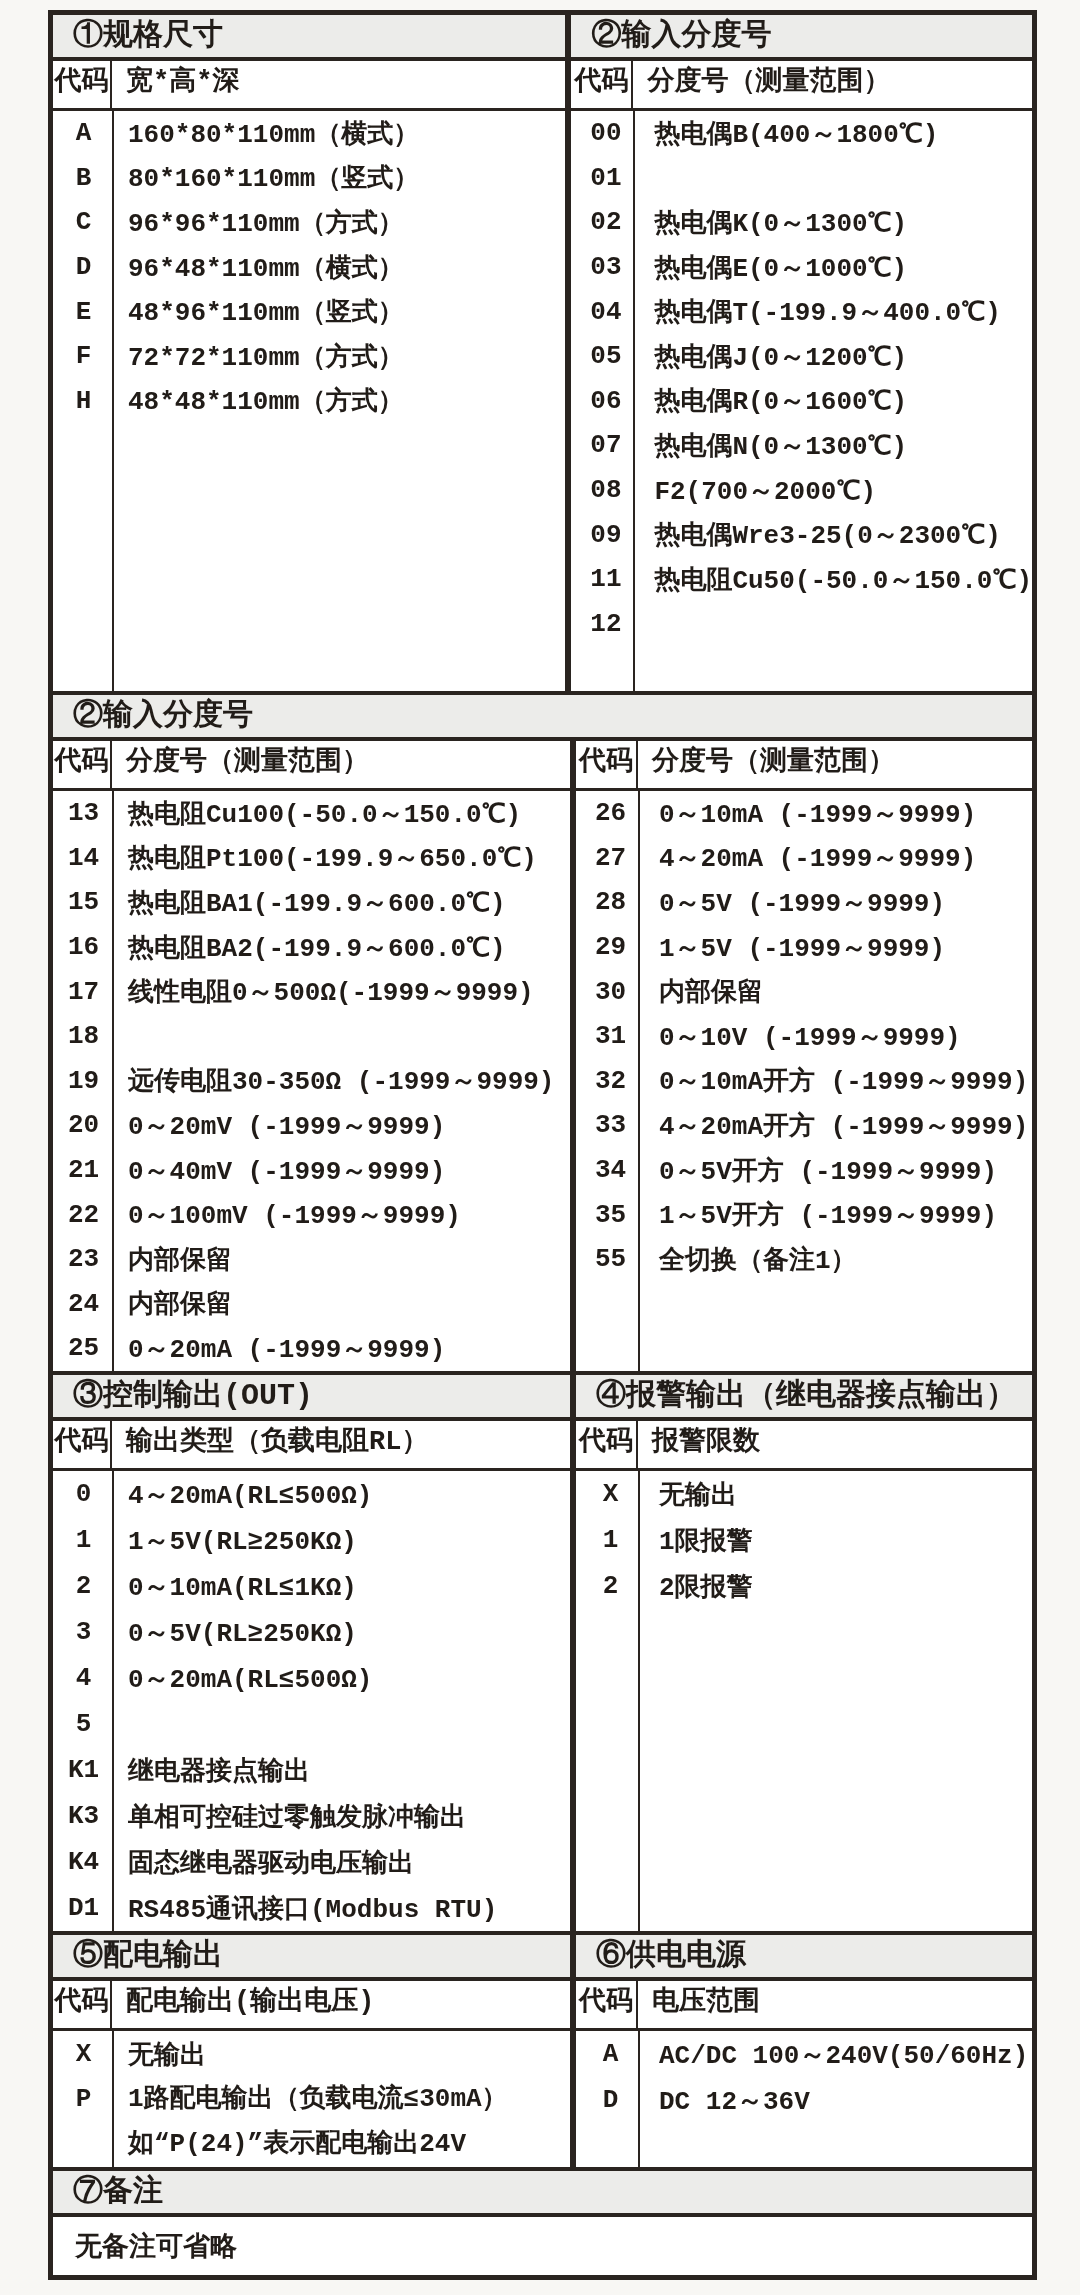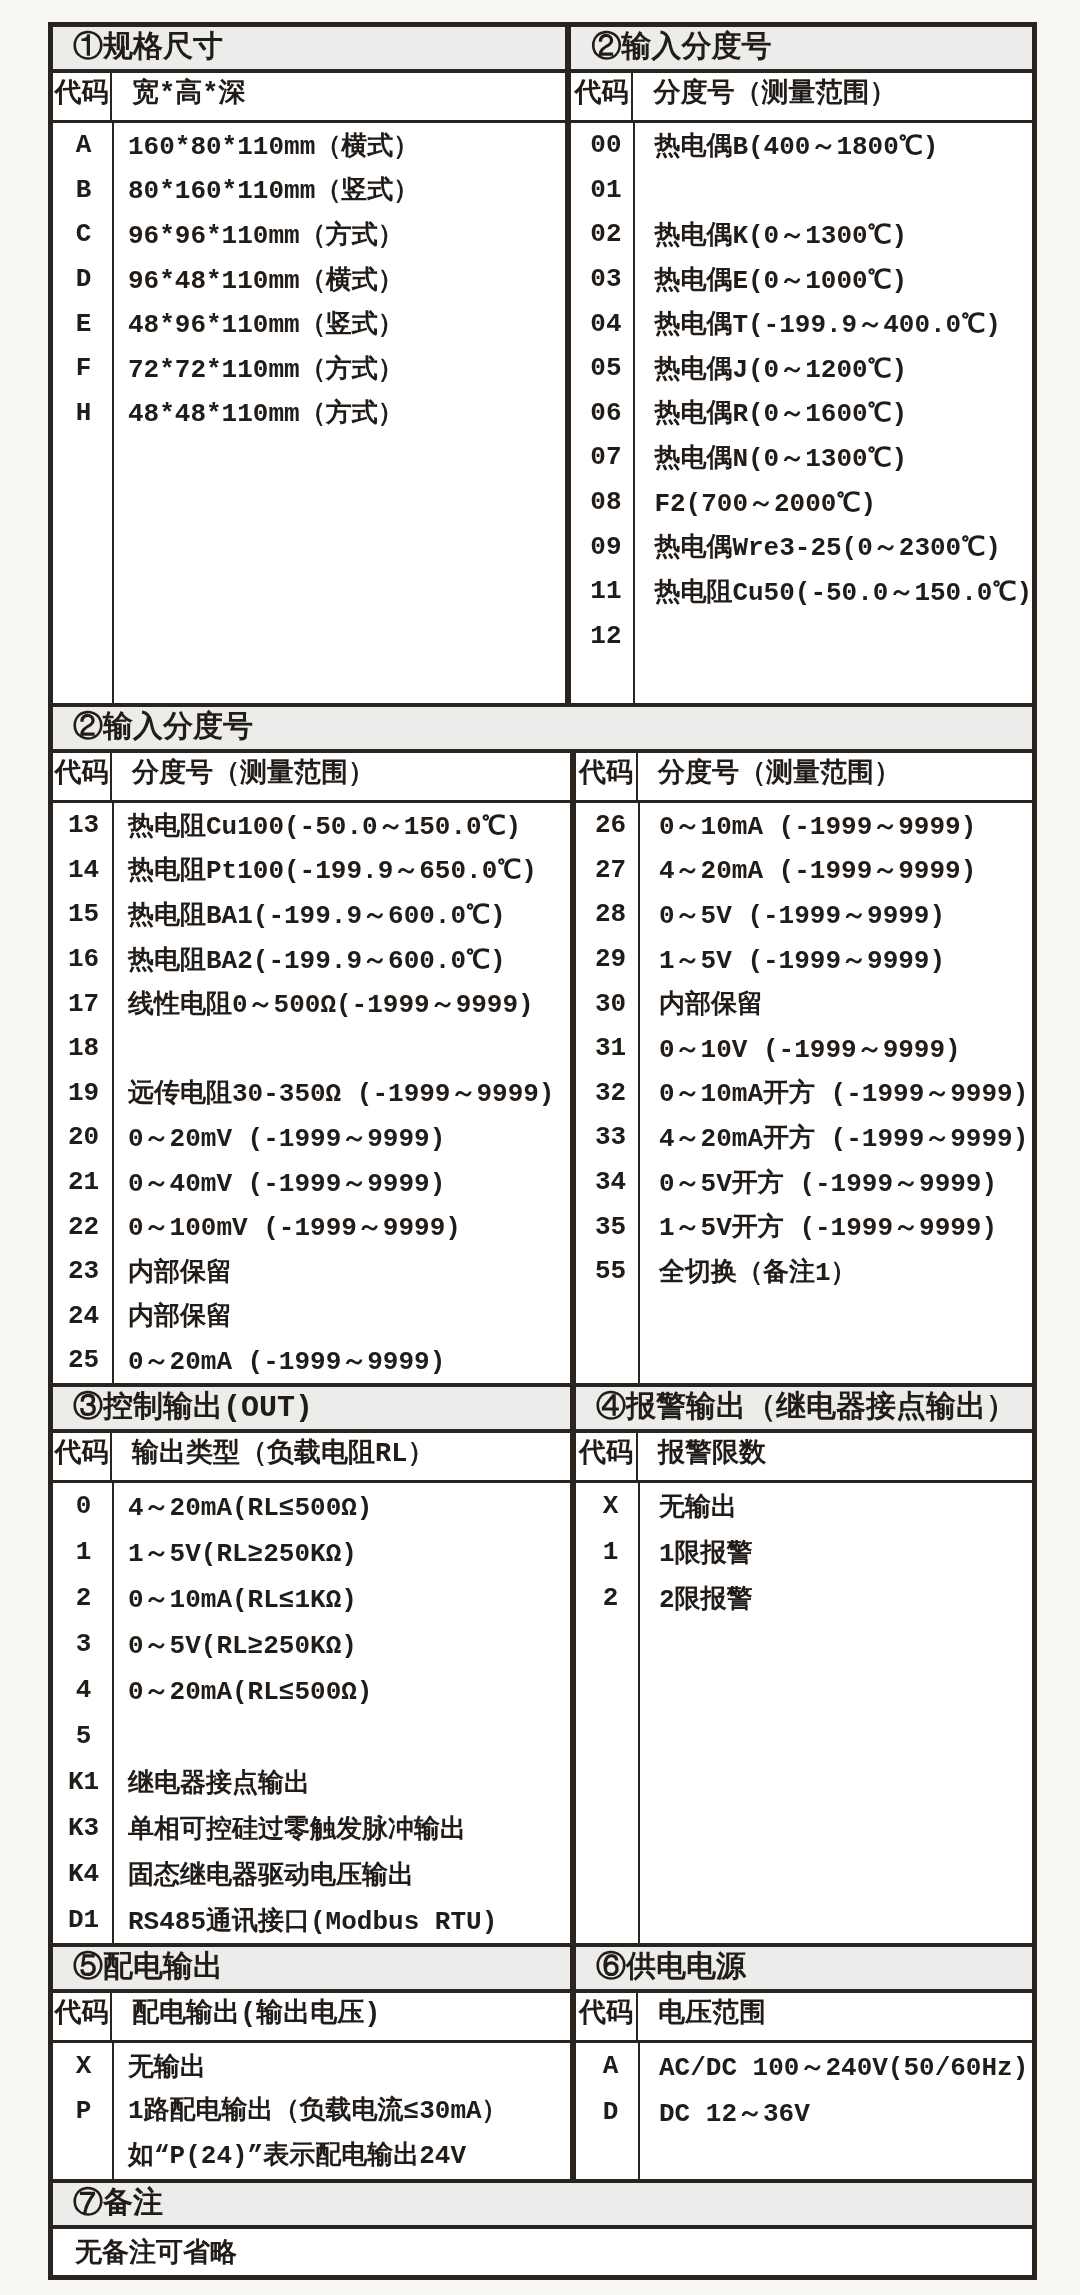--- a/index.html
+++ b/index.html
@@ -7,21 +7,21 @@
   body {
     height: 2295px;
     position: relative;
     background: #f8f7f4;
     font-family: "Liberation Mono", "DejaVu Sans Mono", monospace, sans-serif;
     font-weight: bold;
     color: #211c18;
   }
   .spec-table {
     position: absolute;
-    left: 48px; top: 22px;
+    left: 48px; top: 10px;
     width: 989px;
     background: #ffffff;
     border: 5px solid #2a2420;
   }
   .band { border-top: 4px solid #2a2420; }
   .band.first { border-top: none; }
   .split { display: flex; align-items: stretch; }
   .half { display: flex; flex-direction: column; }
   .half.left  { width: 517px; }
   .half.right { flex: 1; border-left: 6px solid #2a2420; }
@@ -42,21 +42,21 @@
     font-size: 27px;
     align-items: stretch;
     white-space: nowrap;
   }
   .colhead .code {
     width: 59px;
     border-right: 2px solid #2a2420;
     text-align: center;
     line-height: 42px;
   }
-  .colhead .desc { padding-left: 20px; line-height: 42px; flex: 1; overflow: hidden; }
+  .colhead .desc { padding-left: 14px; line-height: 42px; flex: 1; overflow: hidden; }
   .half.right .colhead .code { width: 62px; }
   .rows { position: relative; overflow: hidden; }
   .rows::before {
     content: "";
     position: absolute;
     left: 59px; top: 0; bottom: 0;
     width: 2px;
     background: #2a2420;
   }
   .half.right .rows::before { left: 62px; }
@@ -67,21 +67,21 @@
   .rows-h1 { height: 580px; }   
   .rows-h3 { height: 460px; }   
   .rows-h5 { height: 136px; }   
   .b1 .row, .b2 .row { height: 44.6px; }
   .b3 .row { height: 46px; }
   .b5 .row { height: 46px; }
   .b5 .row.multiline { height: 90px; align-items: flex-start; }
   .b5 .row.multiline .code { line-height: 45px; }
   .b5 .row.multiline .desc div { line-height: 45px; }
   .note-row {
-    height: 46px;
+    height: 58px;
     display: flex;
     align-items: center;
     font-size: 27px;
     padding-left: 22px;
     background: #ffffff;
   }
 </style>
 </head>
 <body>
 

